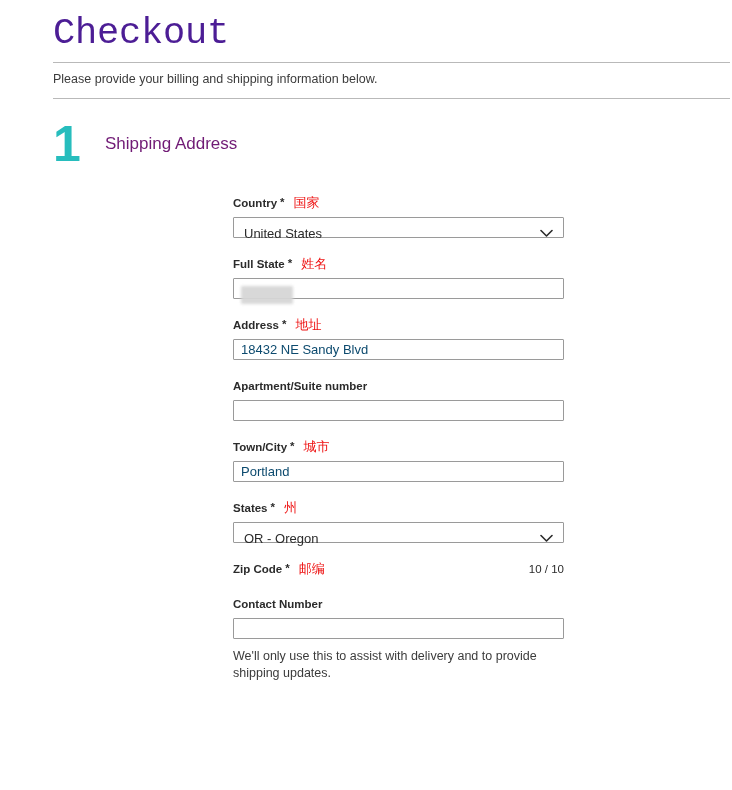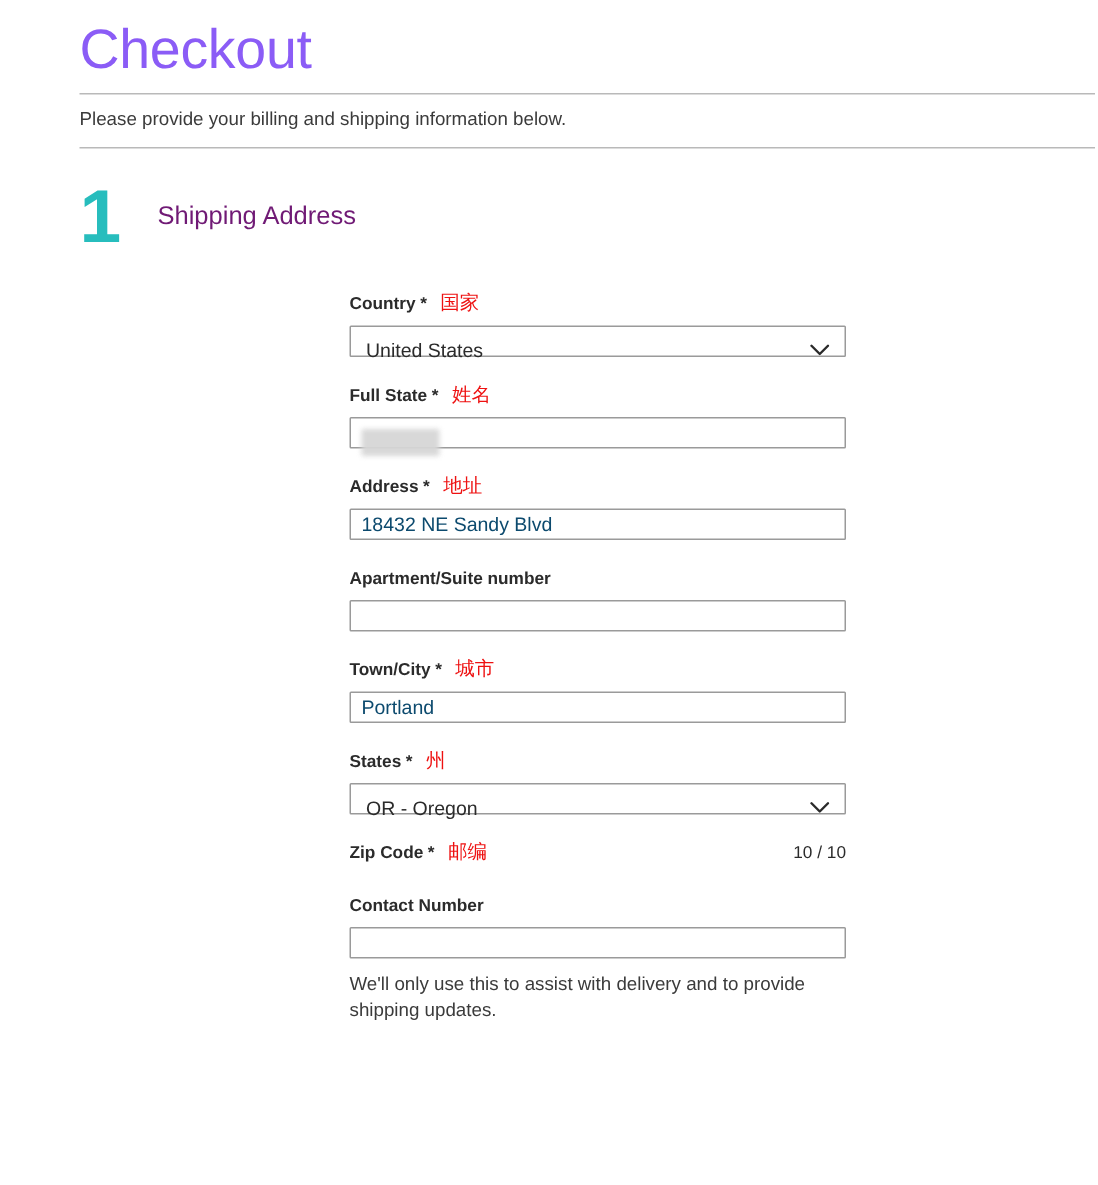--- a/index.html
+++ b/index.html
@@ -20,25 +20,26 @@
     position: absolute;
     left: 53px;
     top: 0;
     width: 677px;
   }
 
   
   .page-title {
     font-size: 37px;
     font-weight: 300;
-    color: #8b5cf6;
+    color: #4c1d95;
     letter-spacing: -0.2px;
     line-height: 44px;
     margin: 11px 0 0 0;
     padding: 0;
+    font-family: Liberation Mono, monospace;
   }
 
   .rule {
     height: 1px;
     background: #b9b9b9;
     width: 677px;
     margin: 0;
   }
   .rule-top { margin-top: 7px; }
   .rule-bottom { margin-top: 11px; }
@@ -87,21 +88,21 @@
 
   .field-label-row {
     display: flex;
     align-items: baseline;
     justify-content: space-between;
     margin-bottom: 5px;
     height: 16px;
   }
   .label-left {
     display: flex;
-    align-items: center;
+    align-items: flex-start;
     white-space: nowrap;
   }
   .field-label {
     font-size: 11.5px;
     font-weight: 700;
     color: #2b2b2b;
     line-height: 14px;
   }
   .req-star {
     font-size: 11.5px;

